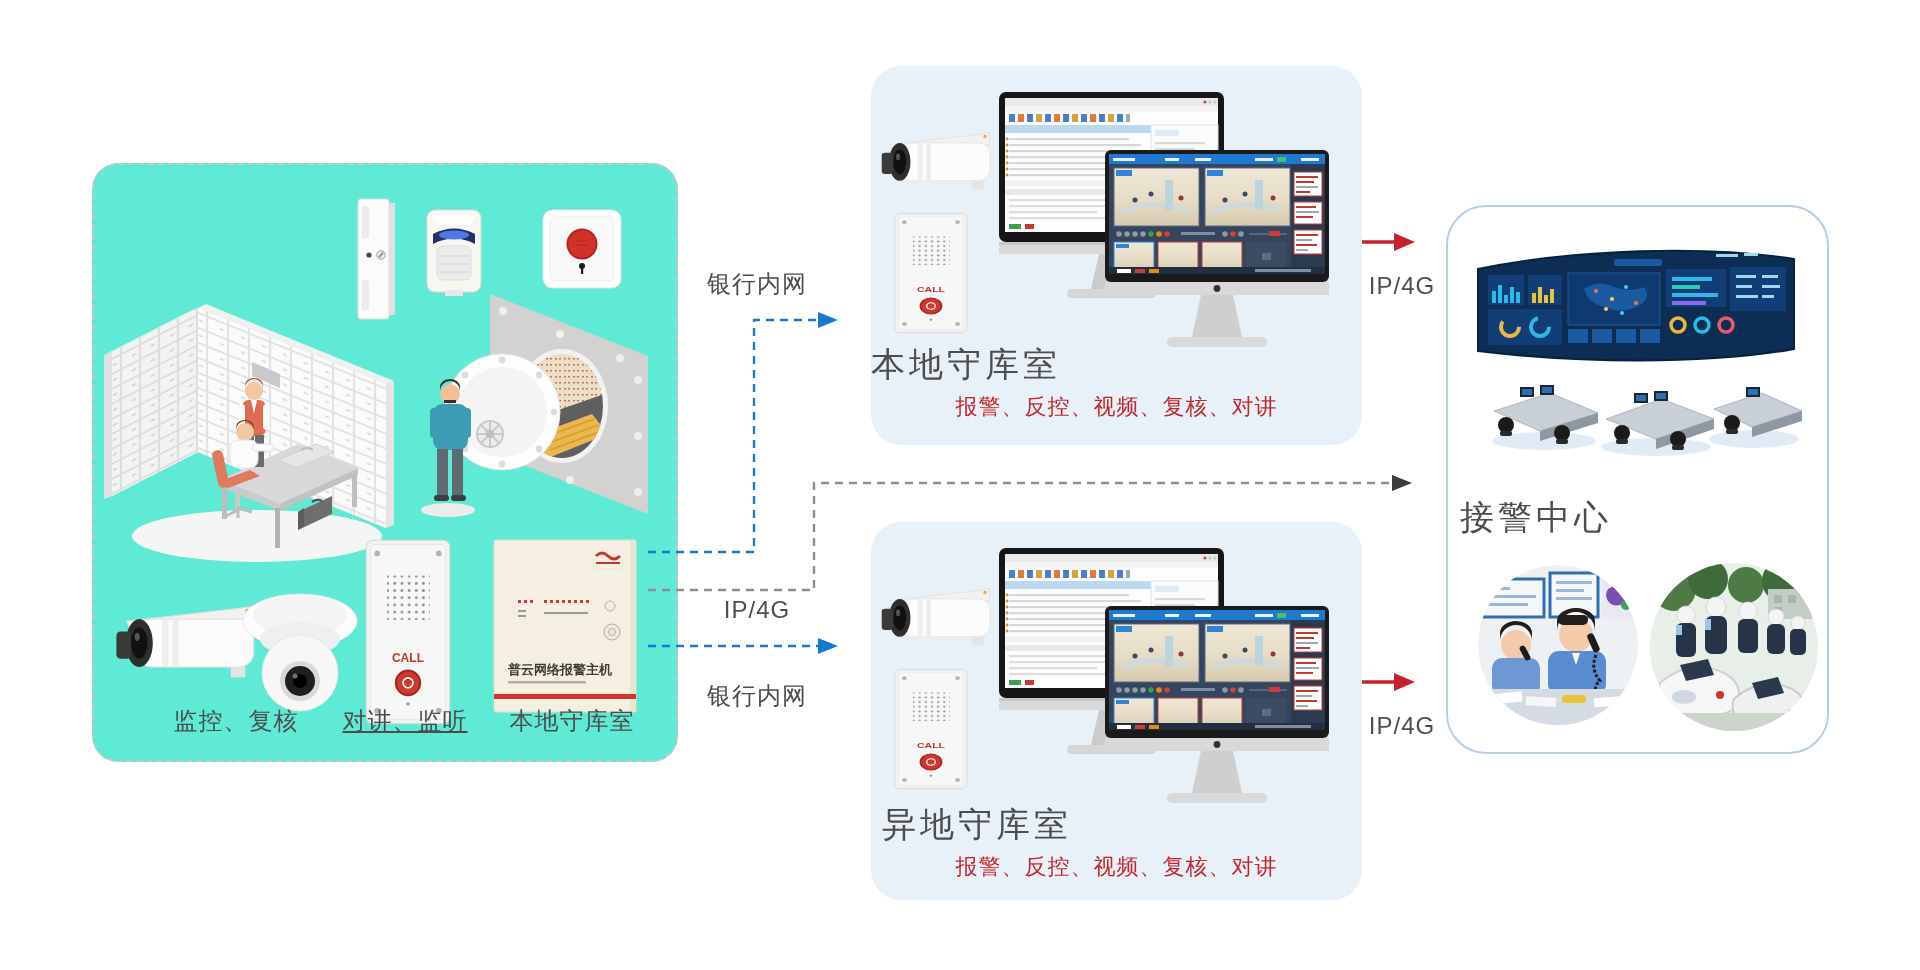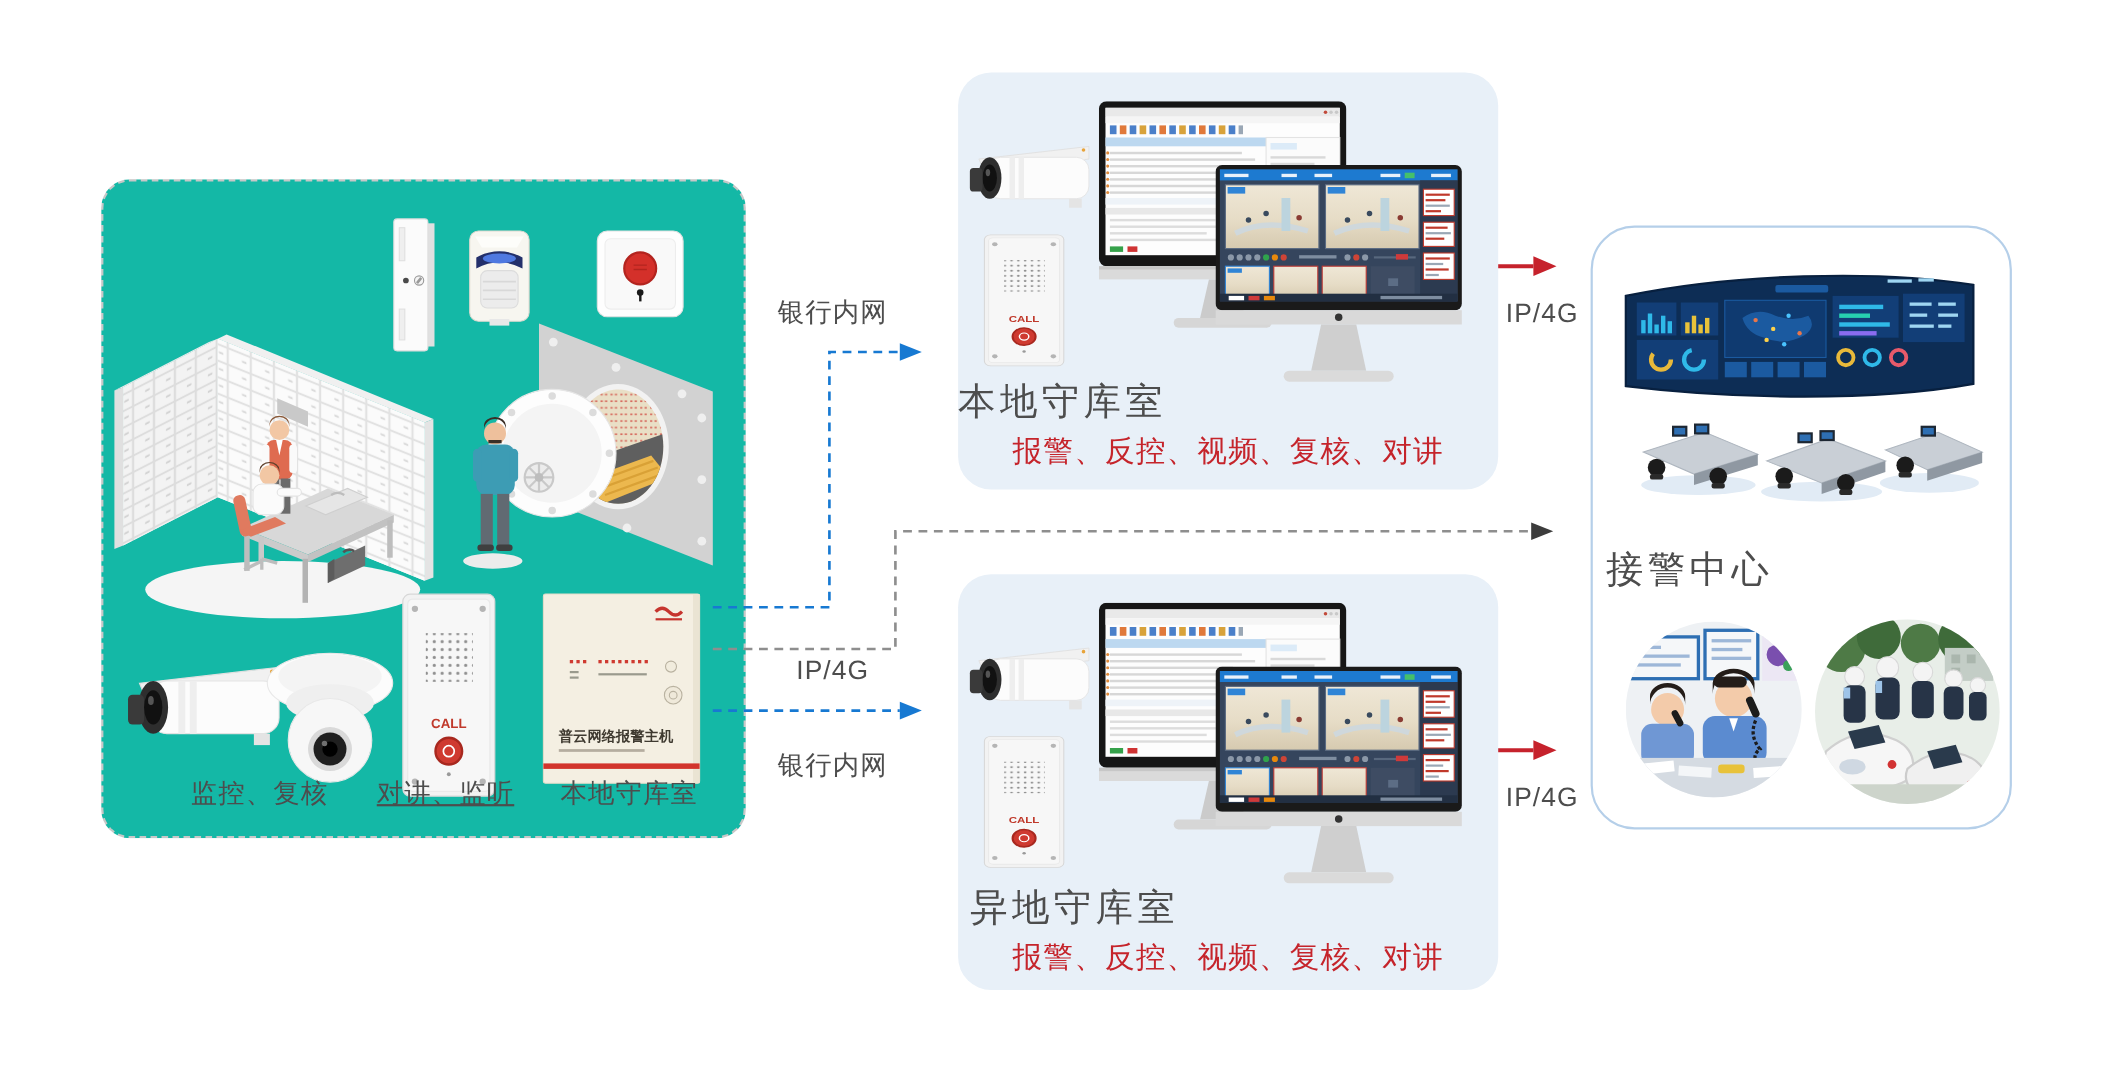--- a/index.html
+++ b/index.html
@@ -5,23 +5,23 @@
   :root{
     --panel-blue:#e8f0f8; --arrow-blue:#1779d2; --arrow-red:#c6222c;
     --text-dark:#4d4d4d; --text-red:#c5242b; --right-border:#b5cfe9;
   }
   html,body{margin:0;padding:0;background:#fff;}
   #canvas{position:relative;width:1920px;height:970px;background:#fff;overflow:hidden;
           font-family:"Liberation Sans",sans-serif;}
   .abs{position:absolute;}
   .lbl{color:var(--text-dark);font-size:24px;text-align:center;white-space:nowrap;letter-spacing:1px;}
   .room-title{font-size:34px;color:var(--text-dark);text-align:left;letter-spacing:4px;white-space:nowrap;}
-  .room-feat{font-size:27px;color:var(--text-red);text-align:center;letter-spacing:1px;white-space:nowrap;}
+  .room-feat{font-size:22px;color:var(--text-red);text-align:center;letter-spacing:1px;white-space:nowrap;}
   .panel-blue{background:var(--panel-blue);border-radius:30px;}
-  #left-panel{border:2px dashed #c7c7c7;border-radius:26px;background:#14b8a6;}
+  #left-panel{border:2px dashed #c7c7c7;border-radius:26px;background:#5eead4;}
   #right-panel{background:#fff;border:2px solid var(--right-border);border-radius:40px;}
   #arrows{position:absolute;left:0;top:0;pointer-events:none;}
   .dash-blue{stroke:var(--arrow-blue);stroke-width:2.4;fill:none;stroke-dasharray:8 6;}
   .dash-gray{stroke:#8e8e8e;stroke-width:2.4;fill:none;stroke-dasharray:8 6;}
   .head-blue{fill:var(--arrow-blue);stroke:none;}
   .head-dark{fill:#3c3c3c;stroke:none;}
   .red-line{stroke:var(--arrow-red);stroke-width:3.5;fill:none;}
   .head-red{fill:var(--arrow-red);stroke:none;}
   svg{display:block;}
 </style>

